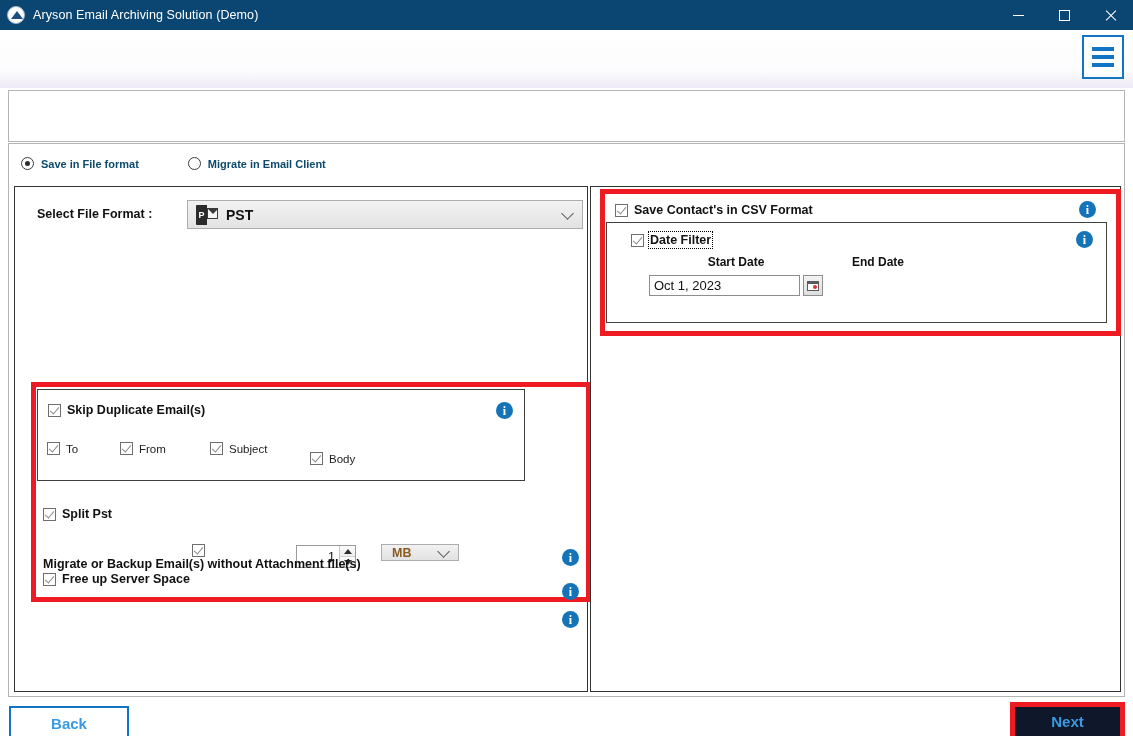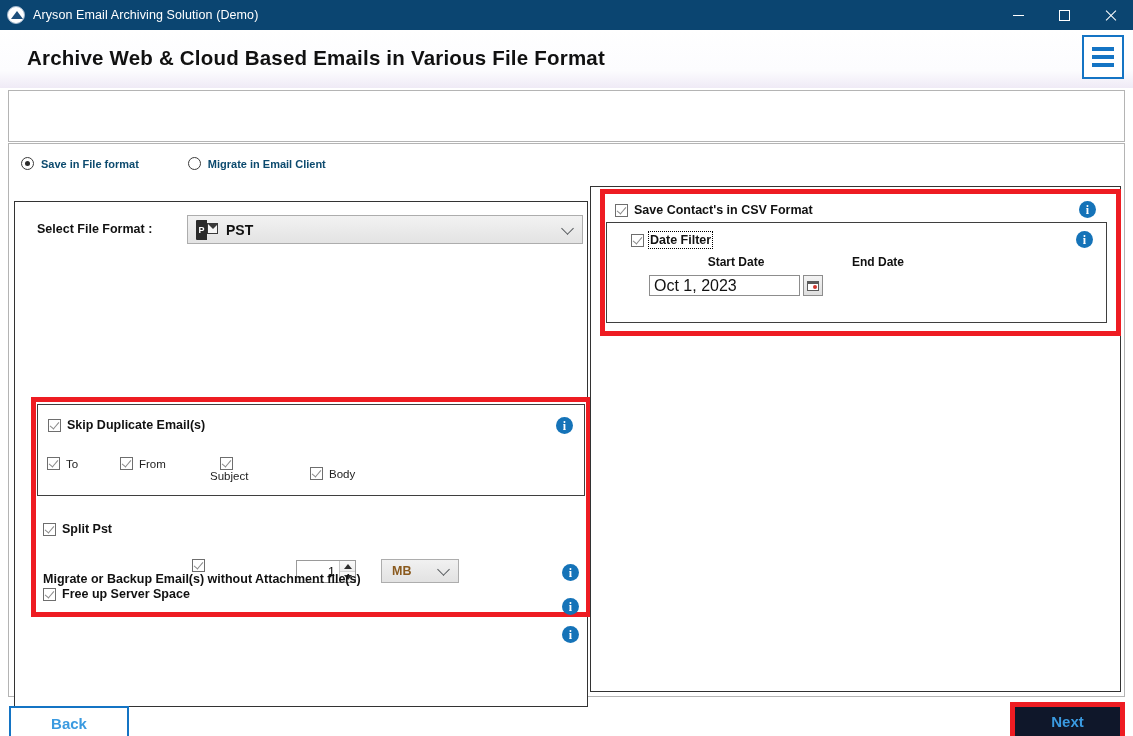--- a/index.html
+++ b/index.html
@@ -88,21 +88,21 @@
     position: relative; margin-right: 7px; flex: none;
   }
   .radio-dot.on::after {
     content: ""; position: absolute; left: 2.5px; top: 2.5px;
     width: 5px; height: 5px; border-radius: 50%; background: #2b2b2b;
   }
   .radio-label { font-size: 11px; font-weight: bold; color: #0c4a6e; white-space: nowrap; }
 
   
   #left-panel {
-    position: absolute; left: 5px; top: 57px; width: 574px; height: 506px;
+    position: absolute; left: 5px; top: 42px; width: 574px; height: 506px;
     border: 1px solid #333333; background: #ffffff;
   }
   #right-panel {
     position: absolute; left: 581px; top: 42px; width: 531px; height: 506px;
     border: 1px solid #333333; background: #ffffff;
   }
 
   
   #fileformat-row { position: absolute; left: 22px; top: 20px; display: flex; align-items: center; }
   #fileformat-label { font-size: 12.5px; font-weight: bold; color: #111; white-space: nowrap; }
@@ -141,21 +141,21 @@
   }
 
   
   .redbox { position: absolute; border: 5px solid #ee1c22; }
   #redbox-left { left: 16px; top: 195px; width: 560px; height: 220px; }
   #redbox-right { left: 9px; top: 2px; width: 521px; height: 147px; }
   #redbox-next { left: 1010px; top: 702px; width: 115px; height: 34px; z-index: 20; }
 
   
   #skipdup-group {
-    position: absolute; left: 22px; top: 202px; width: 548px; height: 92px;
+    position: absolute; left: 22px; top: 202px; width: 488px; height: 92px;
     border: 1px solid #3f3f3f; background: #fff;
   }
   #datefilter-group {
     position: absolute; left: 15px; top: 35px; width: 501px; height: 101px;
     border: 1px solid #3f3f3f; background: #fff;
   }
 
   
   .cb-row { display: flex; align-items: center; cursor: pointer; }
   .cb {
@@ -197,38 +197,38 @@
   .spin-btn {
     flex: 1; display: flex; align-items: center; justify-content: center;
     background: linear-gradient(to bottom,#fbfbfb,#eeeeee);
     border-bottom: 1px solid #d5d5d5; cursor: pointer;
   }
   .spin-btn:last-child { border-bottom: none; }
   .tri-up { width:0;height:0;border-left:4px solid transparent;border-right:4px solid transparent;border-bottom:5px solid #2e2e2e; }
   .tri-dn { width:0;height:0;border-left:4px solid transparent;border-right:4px solid transparent;border-top:5px solid #2e2e2e; }
 
   #split-unit {
-    position: absolute; left: 366px; top: 357px; width: 78px; height: 24px;
+    position: absolute; left: 366px; top: 357px; width: 78px; height: 17px;
     background: linear-gradient(to bottom,#f1f1f1,#e2e2e2);
     border: 1px solid #adadad; cursor: pointer;
     display: flex; align-items: center;
   }
   #split-unit-label {
     margin-left: 10px; font-size: 12.5px; font-weight: bold; color: #8a5a1e;
   }
 
   
   .date-col { position: absolute; top: 32px; }
   .date-head { font-size: 12px; font-weight: bold; color: #111; text-align: center; }
   .date-input-wrap {
     margin-top: 6px; display: flex; align-items: stretch;
   }
   .date-input {
     width: 151px; height: 21px; border: 1px solid #8d8d8d; background: #fff;
-    font-size: 16px; color: #111; display: flex; align-items: center;
+    font-size: 13px; color: #111; display: flex; align-items: center;
     padding-left: 4px;
   }
   .date-btn {
     width: 20px; height: 21px; margin-left: 3px;
     background: linear-gradient(to bottom,#f3f3f3,#dedede);
     border: 1px solid #8d8d8d;
     display: flex; align-items: center; justify-content: center;
     cursor: pointer; position: relative;
   }
   .cal-glyph {
@@ -275,21 +275,20 @@
     <div class="wbtn">
         <i class="glyph-max"></i>
       </div>
     <div class="wbtn">
         <i class="glyph-close"></i>
       </div>
   </div>
 </div>
 
 <div id="header">
-  <div id="header-title">Archive Web &amp; Cloud Based Emails in Various File Format</div>
   <div id="menu-button">
     <span></span>
     <span></span>
     <span></span>
   </div>
 </div>
 
 <div id="frame-top"></div>
 
 <div id="content-area">
@@ -330,21 +329,21 @@
       <div style="position:absolute;right:11px;top:12px;" class="info-icon">i</div>
 
       <div style="position:absolute;left:9px;top:52px;" class="cb-row">
         <span class="cb on"></span>
         <span class="cb-label-reg">To</span>
       </div>
       <div style="position:absolute;left:82px;top:52px;" class="cb-row">
         <span class="cb on"></span>
         <span class="cb-label-reg">From</span>
       </div>
-      <div style="position:absolute;left:172px;top:52px;flex-direction:column;" class="cb-row">
+      <div style="position:absolute;left:172px;top:52px;" class="cb-row">
         <span class="cb on"></span>
         <span class="cb-label-reg">Subject</span>
       </div>
       <div style="position:absolute;left:272px;top:52px;margin-top:10px;" class="cb-row">
         <span class="cb on"></span>
         <span class="cb-label-reg">Body</span>
       </div>
     </div>
 
     <div style="position:absolute;left:28px;top:320px;" class="cb-row">

